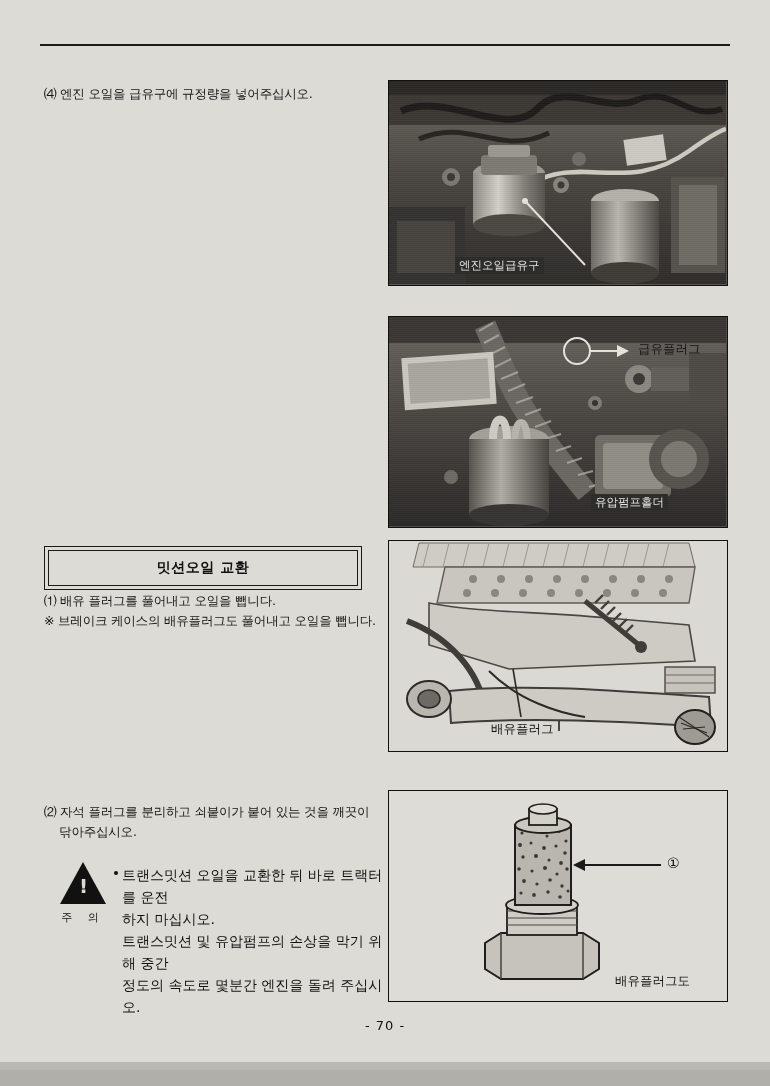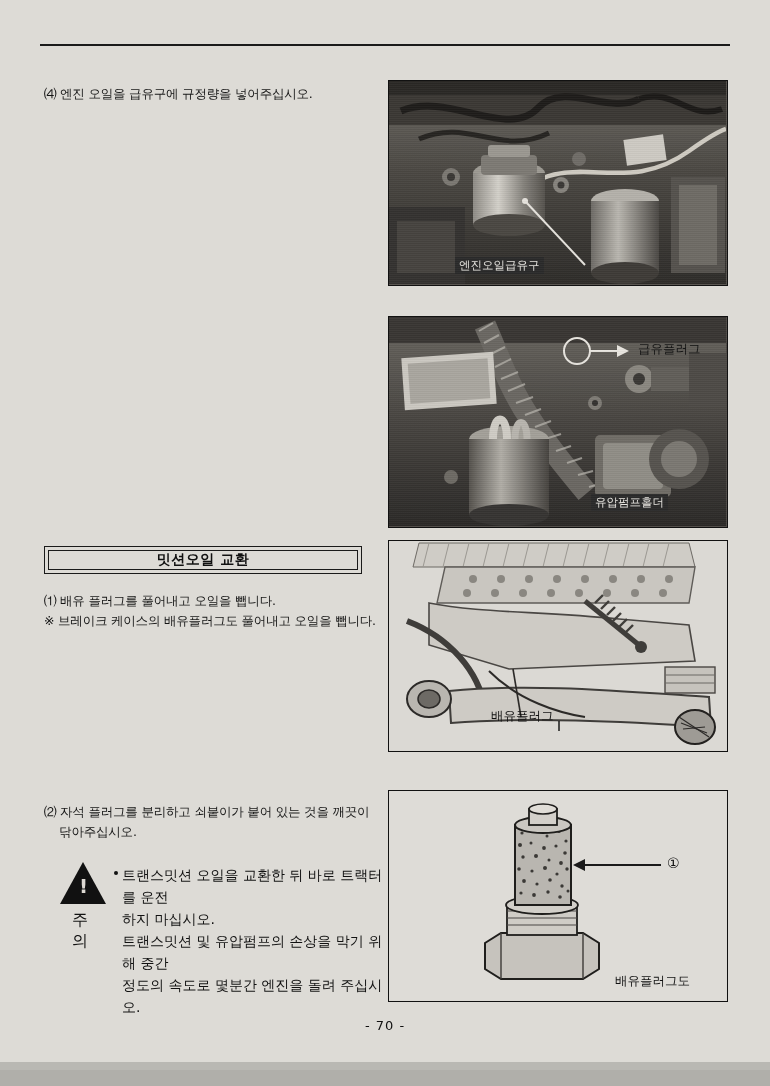--- a/index.html
+++ b/index.html
@@ -52,21 +52,21 @@
   }
   .t-step1 { left: 44px; top: 84px; width: 330px; }
   .t-step2 { left: 44px; top: 314px; width: 336px; }
   .t-step3 { left: 44px; top: 591px; width: 340px; }
   .t-step4 { left: 44px; top: 802px; width: 340px; }
 
   
   .heading-box {
     position: absolute;
     left: 44px; top: 546px;
-    width: 318px; height: 28px;
+    width: 318px; height: 44px;
     border: 1.5px solid #1a1a1a;
     box-sizing: border-box;
   }
   .heading-box .inner {
     position: absolute;
     left: 3px; top: 3px; right: 3px; bottom: 3px;
     border: 1px solid #1a1a1a;
     display: flex;
     align-items: center;
     justify-content: center;
@@ -98,21 +98,21 @@
     color: #ddd9d3;
     font-size: 20px;
     font-weight: bold;
     line-height: 20px;
   }
   .warn-label {
     position: absolute;
     left: 0px; top: 48px;
     width: 46px;
     text-align: center;
-    font-size: 16px;
+    font-size: 11px;
     letter-spacing: 6px;
     color: #111;
   }
   .caution-text {
     position: absolute;
     left: 62px; top: 2px;
     width: 270px;
     font-size: 14px;
     line-height: 22px;
     color: #111;
@@ -401,21 +401,21 @@
 
       <path d="M100 130 C 130 160, 170 172, 196 176" stroke="#2c2a28" stroke-width="2" fill="none"></path>
       <path d="M124 128 L 132 176" stroke="#2c2a28" stroke-width="1.6" fill="none"></path>
 
       <rect x="276" y="126" width="50" height="26" fill="#c6c3bd" stroke="#4a4744" stroke-width="1.4"></rect>
       <line x1="276" y1="134" x2="326" y2="134" stroke="#6b6864" stroke-width="1"></line>
       <line x1="276" y1="142" x2="326" y2="142" stroke="#6b6864" stroke-width="1"></line>
 
       <line x1="170" y1="180" x2="170" y2="190" stroke="#1a1a1a" stroke-width="1.5"></line>
     </svg>
-    <div class="blk-label" style="left:102px; top:167px; font-weight:normal;">배유플러그</div>
+    <div class="blk-label" style="left:102px; top:180px; font-weight:normal;">배유플러그</div>
   </div>
 
   <div class="txt t-step4">⑵ 자석 플러그를 분리하고 쇠붙이가 붙어 있는 것을 깨끗이
     닦아주십시오.</div>
 
   <div class="caution">
     <div class="warn-tri"></div>
     <div class="warn-bang">!</div>
     <div class="warn-label">주  의</div>
     <div class="bullet-dot"></div>

